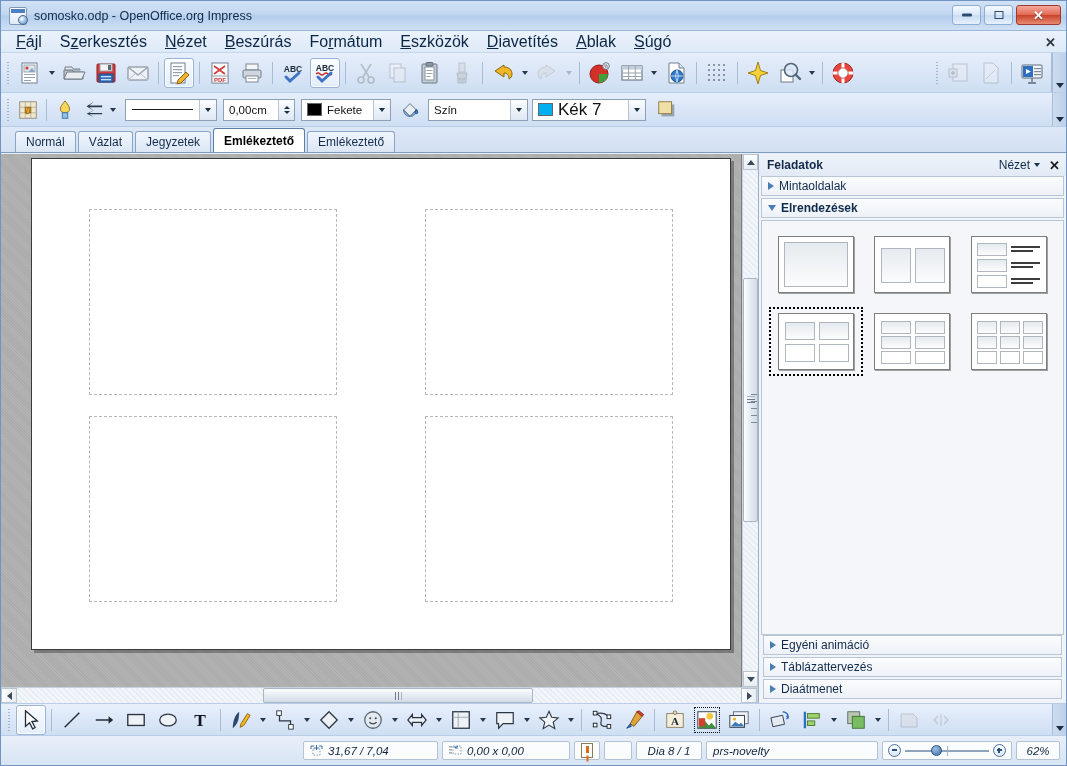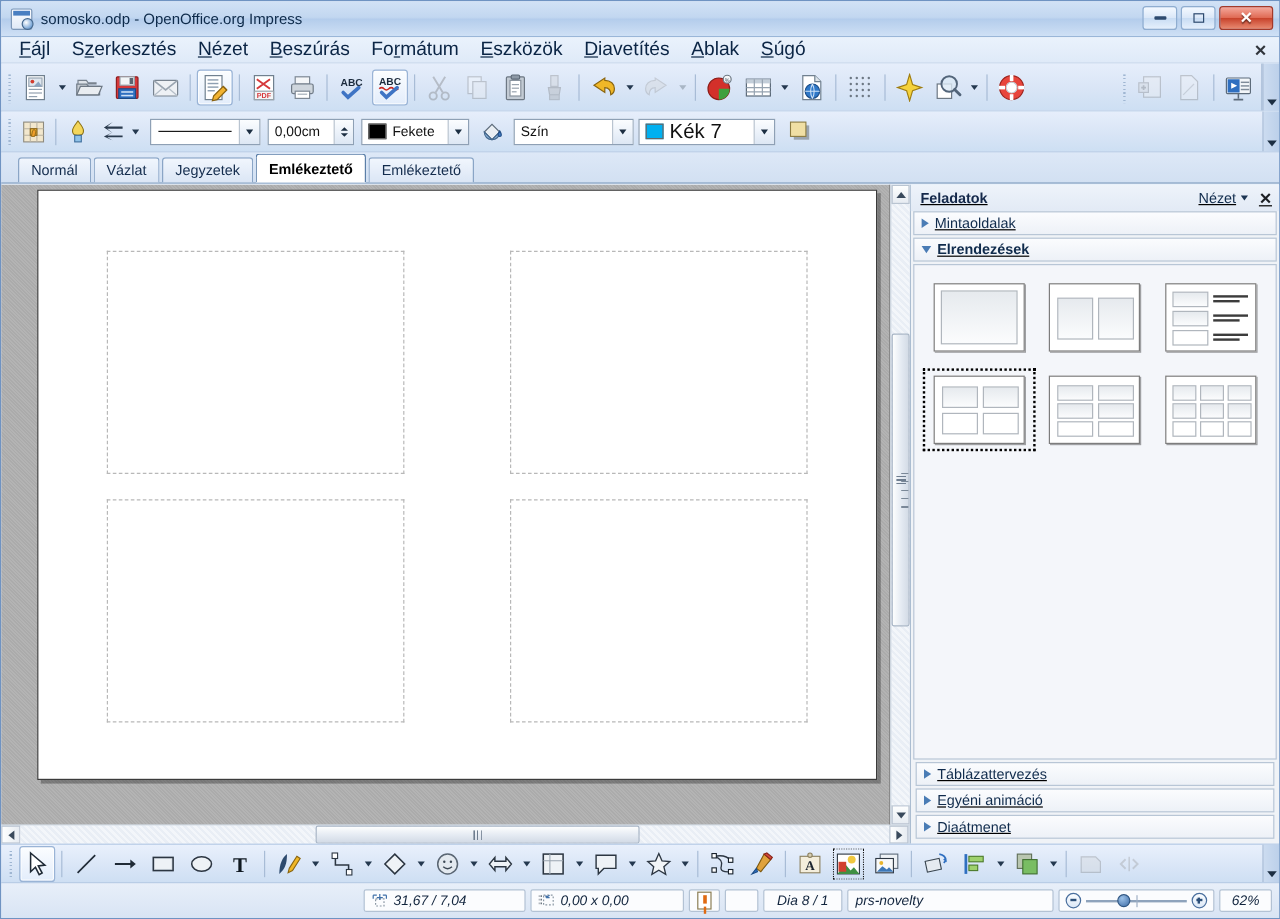--- a/index.html
+++ b/index.html
@@ -216,21 +216,20 @@
   .hs-thumb .ridges { position: absolute; left: 50%; top: 50%; transform: translate(-50%,-50%);
     width: 7px; height: 8px;
     background-image: repeating-linear-gradient(to right,#6e7d8f 0 1px,transparent 1px 3px); }
 
   
   .taskpane {
     width: 308px; flex: none; background: #f0f3f7;
     border-left: 1px solid #9bb0c8;
     display: flex; flex-direction: column;
     font-size: 12px;
-    text-decoration: underline;
   }
   .tp-head {
     height: 22px; display: flex; align-items: center; padding: 0 6px 0 8px;
     background: linear-gradient(to bottom,#eef3fa,#e2eaf5);
   }
   .tp-title { font-weight: bold; color: #14284a; flex: 1 1 auto; }
   .tp-view { color: #102b4c; margin-right: 4px; cursor: default; }
   .tp-caret { border-left: 3.5px solid transparent; border-right: 3.5px solid transparent;
     border-top: 4px solid #1c3553; margin-right: 9px; }
   .tp-close { color: #1a1d22; font-weight: bold; font-size: 13px; cursor: default; }
@@ -854,27 +853,27 @@
               <div class="lay-box plain" style="left:5px;top:37px;width:20px;height:13px"></div>
               <div class="lay-box plain" style="left:28px;top:37px;width:20px;height:13px"></div>
               <div class="lay-box plain" style="left:51px;top:37px;width:20px;height:13px"></div>
             </div>
           </div>
 
         </div>
       </div>
 
       <div class="tp-foot">
+        <div class="tp-section">
+          <span class="tri-r"></span>
+          <span>Egyéni animáció</span>
+        </div>
         <div class="tp-section" style="margin-top:2px">
           <span class="tri-r"></span>
           <span>Táblázattervezés</span>
-        </div>
-        <div class="tp-section">
-          <span class="tri-r"></span>
-          <span>Egyéni animáció</span>
         </div>
         <div class="tp-section">
           <span class="tri-r"></span>
           <span>Diaátmenet</span>
         </div>
       </div>
     </div>
   </div>
 
   <div class="drawbar">

